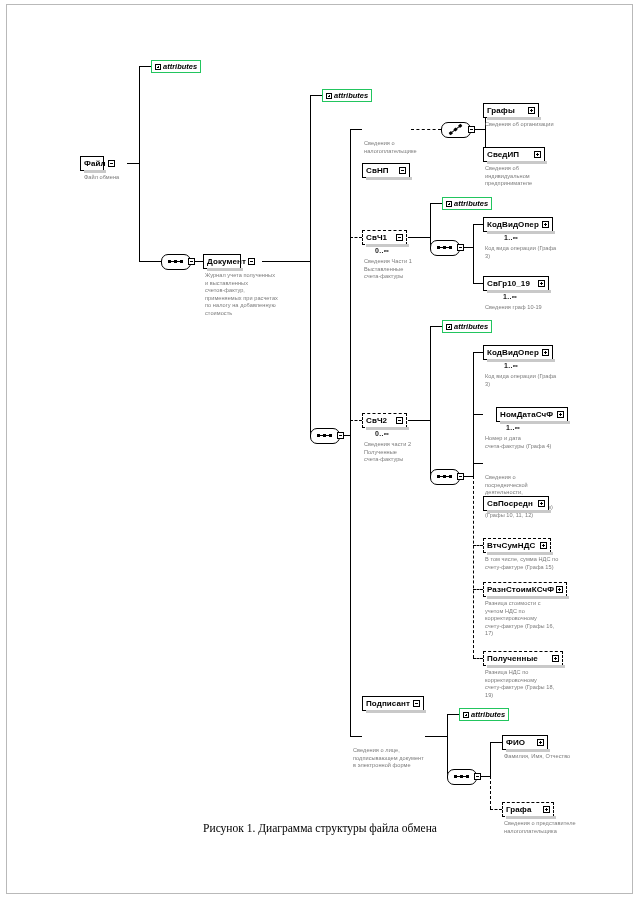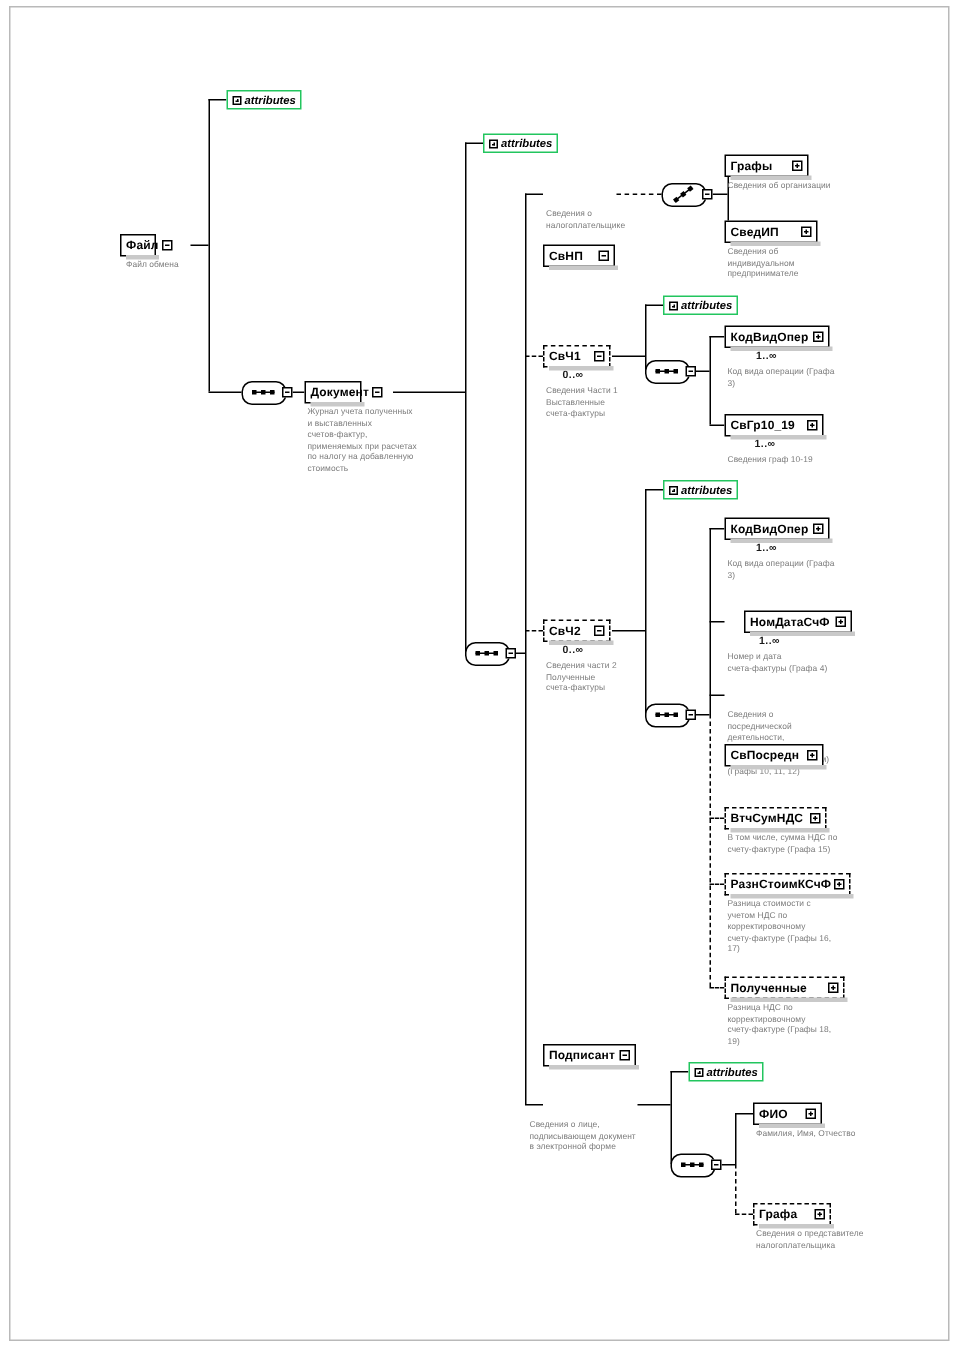--- a/index.html
+++ b/index.html
@@ -496,15 +496,16 @@
 
     <div class="node opt" style="left:502px; top:802px; width:52px;">
       <span class="lbl">Графа</span>
       <span class="exp plus"></span>
     </div>
     <div class="cap" style="left:504px; top:820px; width:110px;">Сведения о представителе
 налогоплательщика</div>
 
   </div>
 
+  <div id="figure-caption">Рисунок 1. Диаграмма структуры файла обмена</div>
 
 
 </div>
 
 </body></html>

